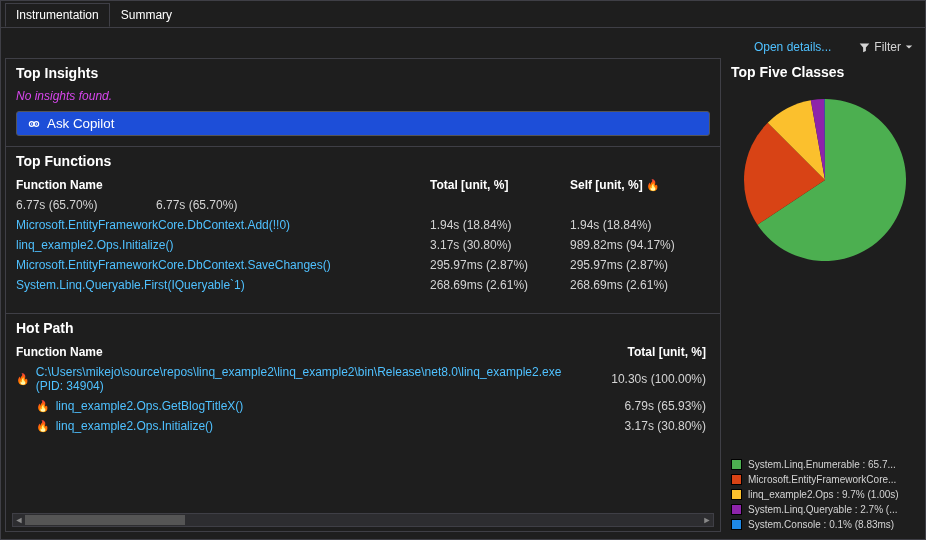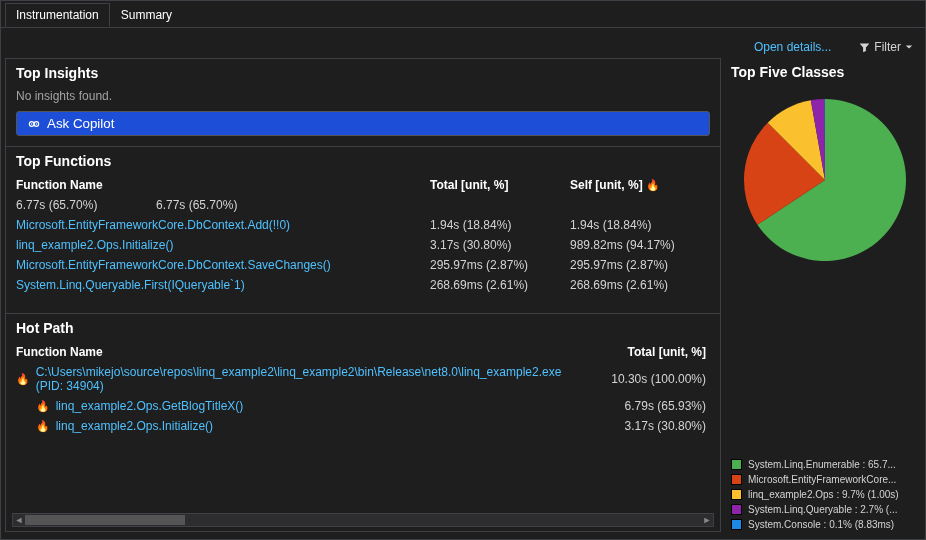--- a/index.html
+++ b/index.html
@@ -56,21 +56,22 @@
   font-weight: bold;
   font-size: 14px;
   color: #fff;
   padding: 6px 10px;
 }
 .section-sep {
   border-top: 1px solid #3f3f46;
 }
 .body-text {
   padding: 2px 10px 8px 10px;
-  color: #a3a3a3;
+  color: #d946ef;
+  font-style: italic;
 }
 .btn {
   display: inline-flex;
   align-items: center;
   gap: 6px;
   background: #1d4ed8;
   border: 1px solid #555;
   color: #fff;
   padding: 4px 10px;
   border-radius: 3px;

